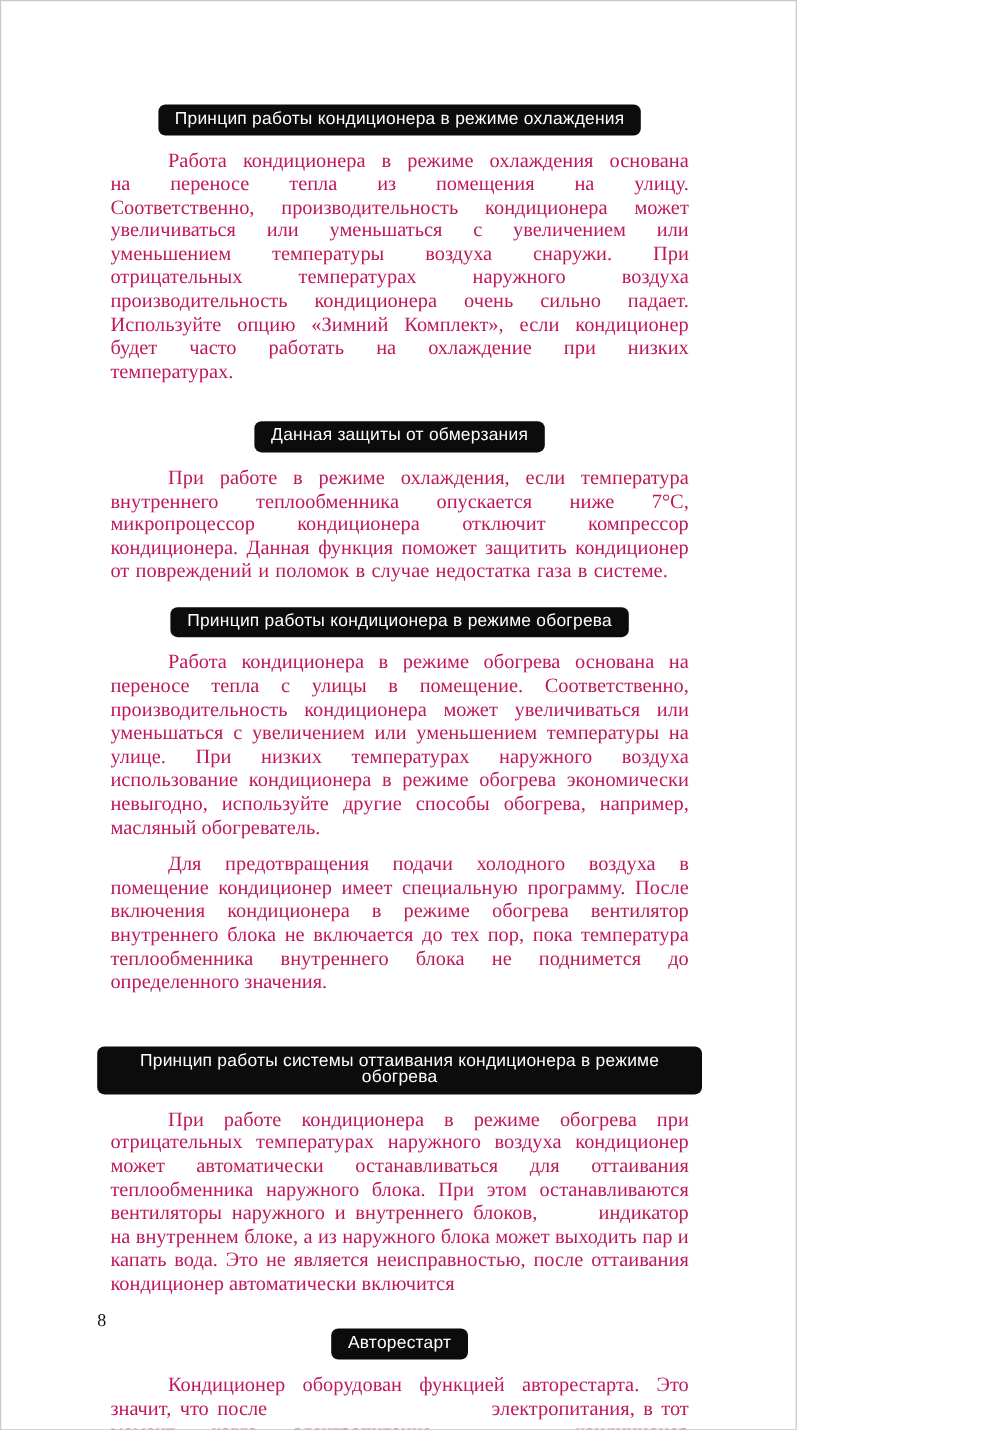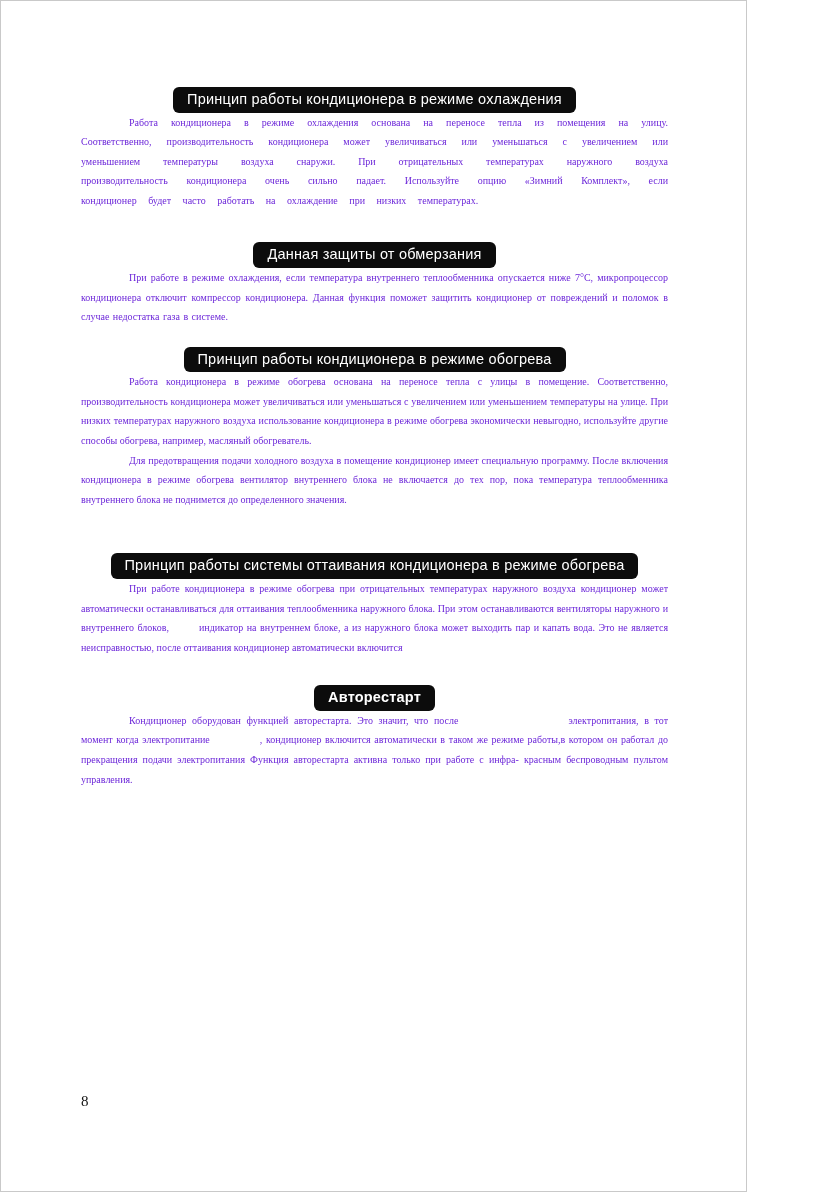--- a/index.html
+++ b/index.html
@@ -2,21 +2,21 @@
 <html><head>
 <meta charset="utf-8">
 <style>
   html, body {
     margin: 0;
     padding: 0;
     background: #ffffff;
   }
   .page {
     position: relative;
-    width: 747px;
+    width: 664px;
     height: 1192px;
     background: #ffffff;
     border: 1px solid #c9c9c9;
     box-sizing: border-box;
     overflow: hidden;
   }
   .content {
     position: absolute;
     left: 80px;
     right: 78px;
@@ -31,38 +31,38 @@
     color: #ffffff;
     font-family: "Liberation Sans", sans-serif;
     font-size: 14.5px;
     line-height: 1;
     padding: 5px 14px 6px 14px;
     border-radius: 6px;
     letter-spacing: 0.2px;
   }
   p.body-text {
     font-family: "Liberation Serif", serif;
-    font-size: 10px;
+    font-size: 17px;
     line-height: 19.6px;
-    color: #6d28d9;
+    color: #be185d;
     text-align: justify;
     text-indent: 48px;
-    margin: 0;
+    margin: 11px;
   }
   
   .h1 { margin-top: 86px; }
   .p1 { margin-top: 20px; word-spacing: 9px; }
   .h2 { margin-top: 32px; }
   .p2 { margin-top: 20px; word-spacing: 1px; }
   .h3 { margin-top: 20px; }
   .p3a { margin-top: 22px; }
   .p3b { margin-top: 0; }
   .h4 { margin-top: 44px; }
   .p4 { margin-top: 26px; }
-  .h5 { margin-top: 28px; font-weight: bold; }
+  .h5 { margin-top: 28px; }
   .p5 { margin-top: 30px; }
   .page-number {
     position: absolute;
     left: 80px;
     top: 1092px;
     font-family: "Liberation Serif", serif;
     font-size: 15px;
     color: #111111;
   }
 </style>

